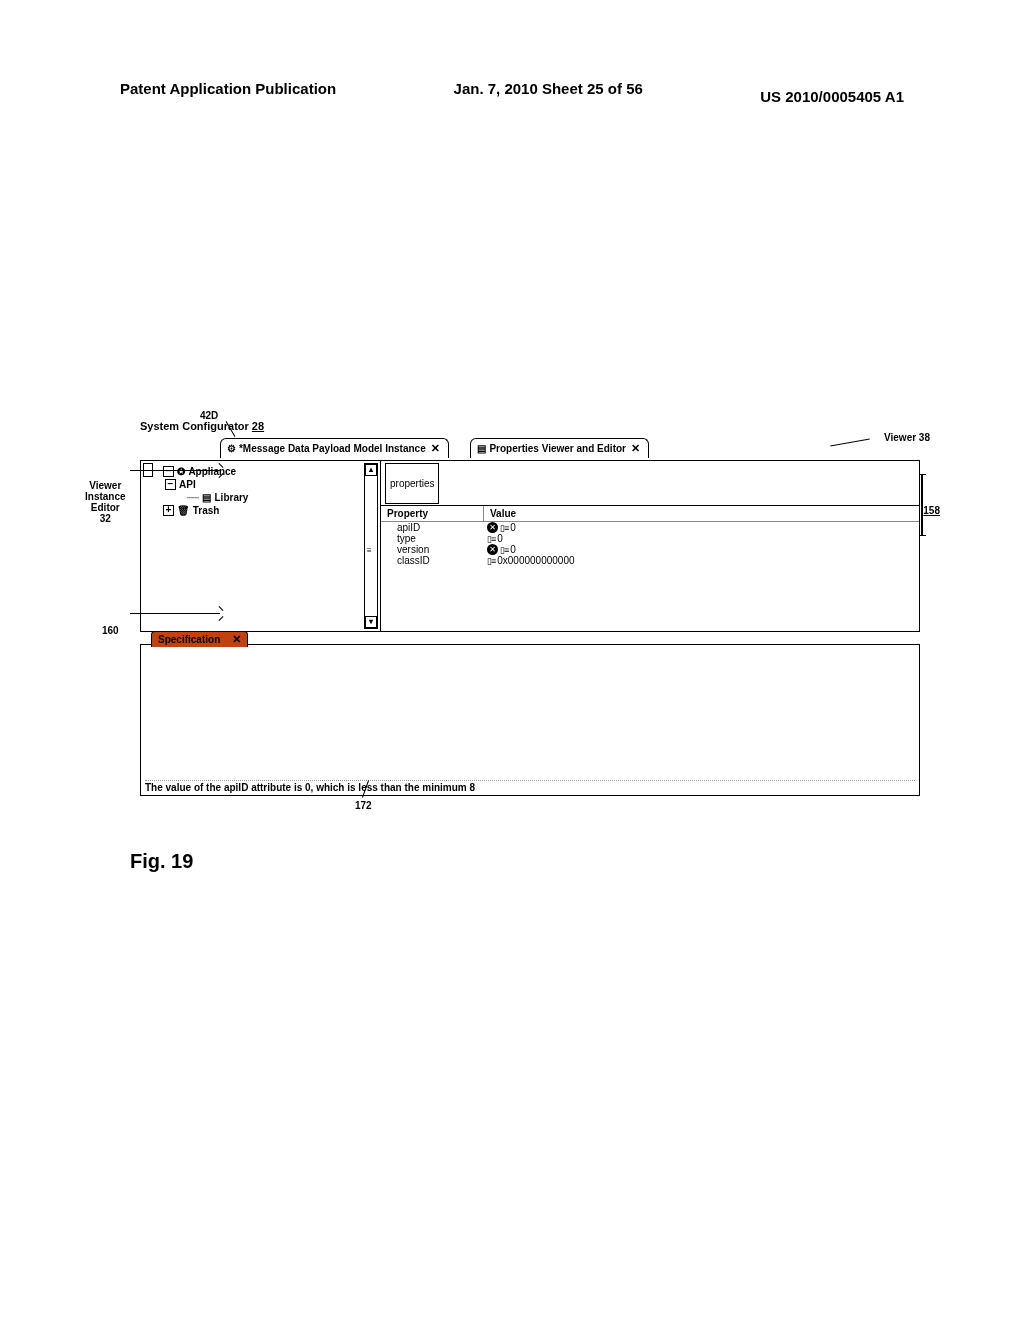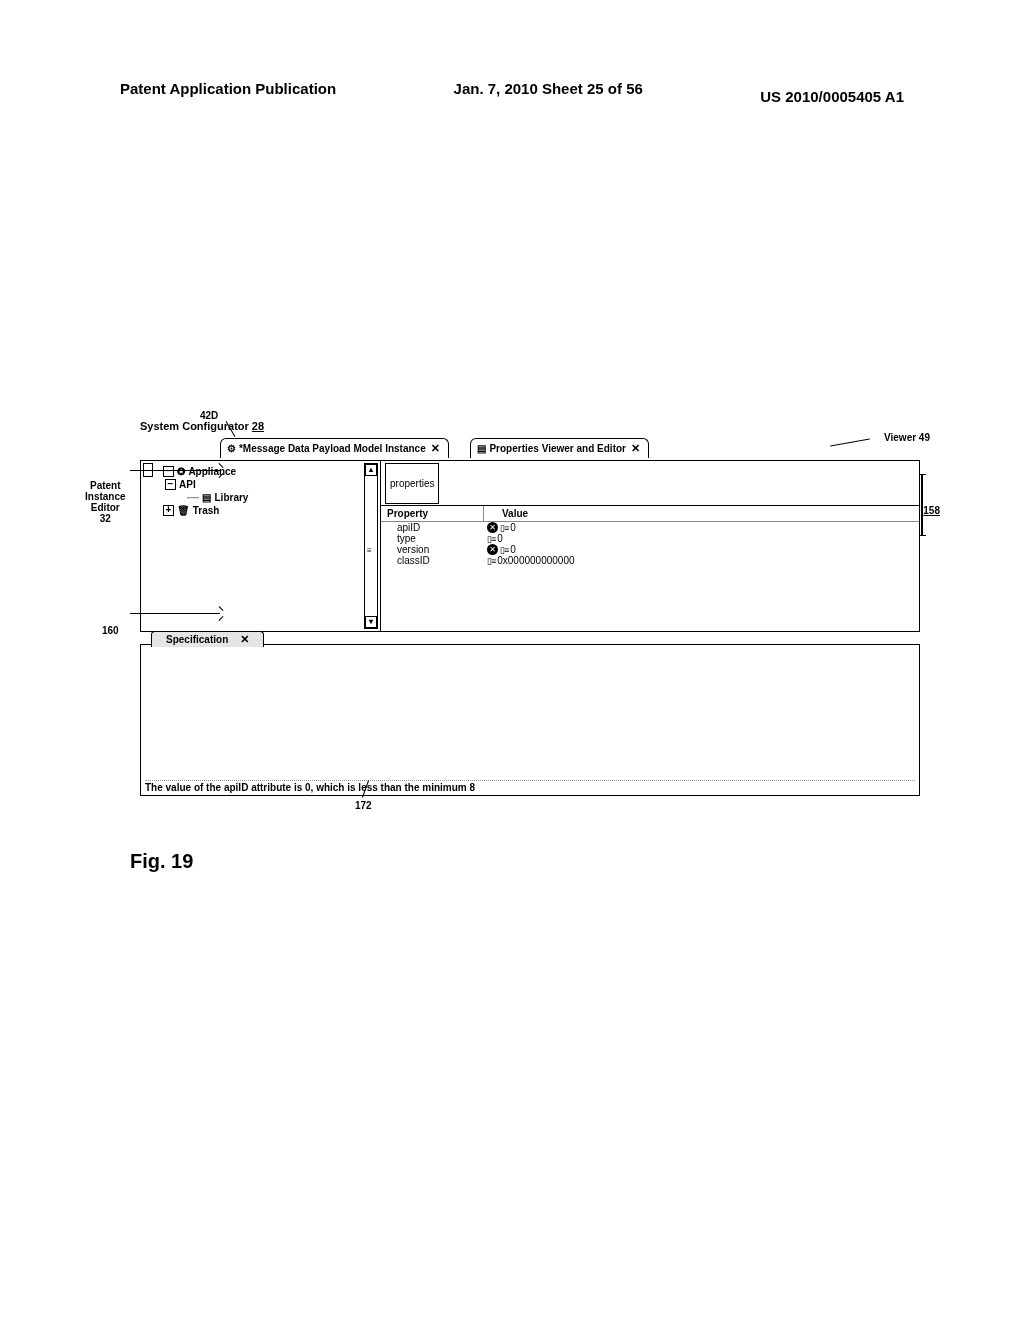--- a/index.html
+++ b/index.html
@@ -147,21 +147,20 @@
     border:1px solid #000;
     padding:14px 4px;
     margin:2px 0 0 4px;
     font-size:10px;
   }
   .props-header {
     display:flex;
     border-top:1px solid #000;
     border-bottom:1px solid #888;
     margin-top:1px;
-    gap:12px;
   }
   .props-header > div {
     padding:2px 6px;
     font-weight:bold;
     font-size:10px;
   }
   .props-header > div:first-child {
     width:90px;
     border-right:1px solid #888;
   }
@@ -194,24 +193,24 @@
     height: 150px;
     position: relative;
   }
   .spec-tab {
     position:absolute;
     top:-14px;
     left:10px;
     border:1px solid #000;
     border-bottom:none;
     border-radius:4px 4px 0 0;
-    padding:1px 14px;
-    font-size:10px;
-    font-weight:bold;
-    background:#e5e5e5;
+    padding:1px 6px;
+    font-size:10px;
+    font-weight:bold;
+    background:#c2410c;
     display:flex;
     gap:10px;
     align-items:center;
   }
   .spec-bottom-text {
     position:absolute;
     bottom:2px;
     left:4px;
     right:4px;
     font-size:10px;
@@ -247,21 +246,21 @@
 
 <div class="figure-container">
 
   <div class="title-row">
     <span>System Configurator </span><span class="title-underline">28</span>
   </div>
 
   <div class="callout" style="left:60px;top:-10px;">42D</div>
   <div class="callout-line" style="left:90px;top:0px;width:1px;height:18px;transform:rotate(-30deg);"></div>
 
-  <div class="callout" style="right:-10px;top:12px;">Viewer 49</div>
+  <div class="callout" style="right:-10px;top:12px;">Viewer 38</div>
   <div class="callout-line" style="right:50px;top:22px;width:40px;height:1px;transform:rotate(-10deg);"></div>
 
   <div class="tabs-row">
     <div class="tab tab-left">
       <span class="icon-box">⚙</span>
       <span>*Message Data Payload Model Instance</span>
       <span class="tab-close">✕</span>
     </div>
     <div class="tab tab-right">
       <span class="icon-box">▤</span>
@@ -352,21 +351,21 @@
     </div>
     <div class="spec-bottom-text">The value of the apiID attribute is 0,  which is less than the minimum 8</div>
   </div>
 
   <div class="callout" style="left:-38px;top:185px;margin-top:20px;">160</div>
   <div class="callout-line" style="left:-10px;top:193px;width:90px;height:1px;"></div>
   <div class="callout-line" style="left:78px;top:188px;width:6px;height:1px;transform:rotate(45deg);"></div>
   <div class="callout-line" style="left:78px;top:198px;width:6px;height:1px;transform:rotate(-45deg);"></div>
 
   <div class="callout" style="left:-55px;top:60px;text-align:center;line-height:1.1;">
-    <div>Patent</div>
+    <div>Viewer</div>
     <div>Instance</div>
     <div>Editor</div>
     <div>32</div>
   </div>
   <div class="callout-line" style="left:-10px;top:50px;width:90px;height:1px;"></div>
   <div class="callout-line" style="left:78px;top:45px;width:6px;height:1px;transform:rotate(45deg);"></div>
   <div class="callout-line" style="left:78px;top:55px;width:6px;height:1px;transform:rotate(-45deg);"></div>
 
   <div class="callout" style="left:215px;top:380px;">172</div>
   <div class="callout-line" style="left:225px;top:360px;width:1px;height:18px;transform:rotate(20deg);"></div>

